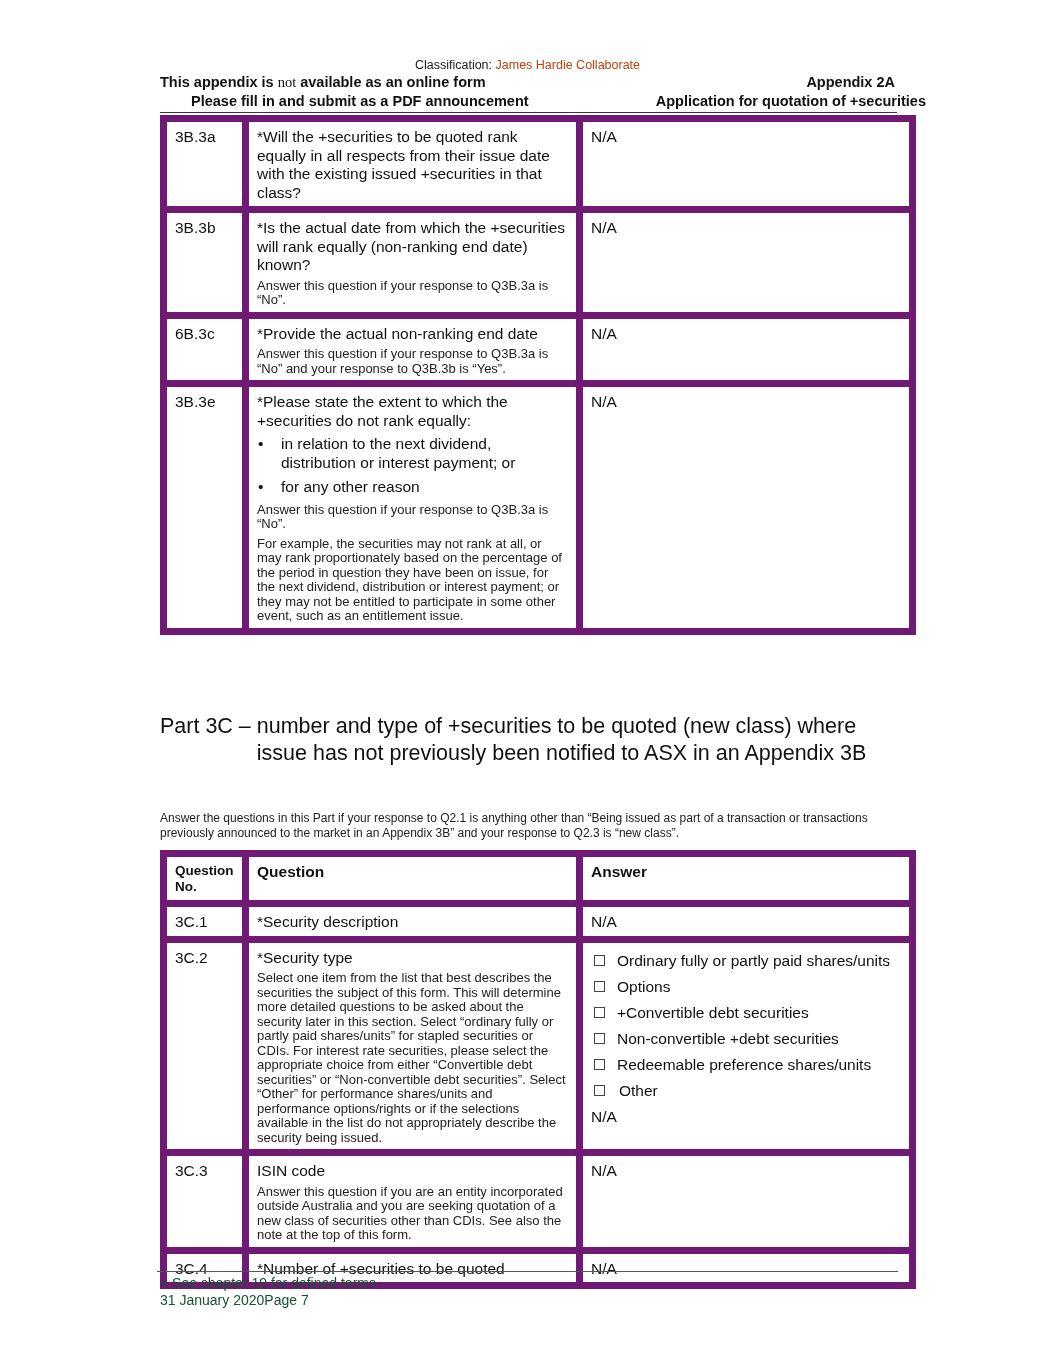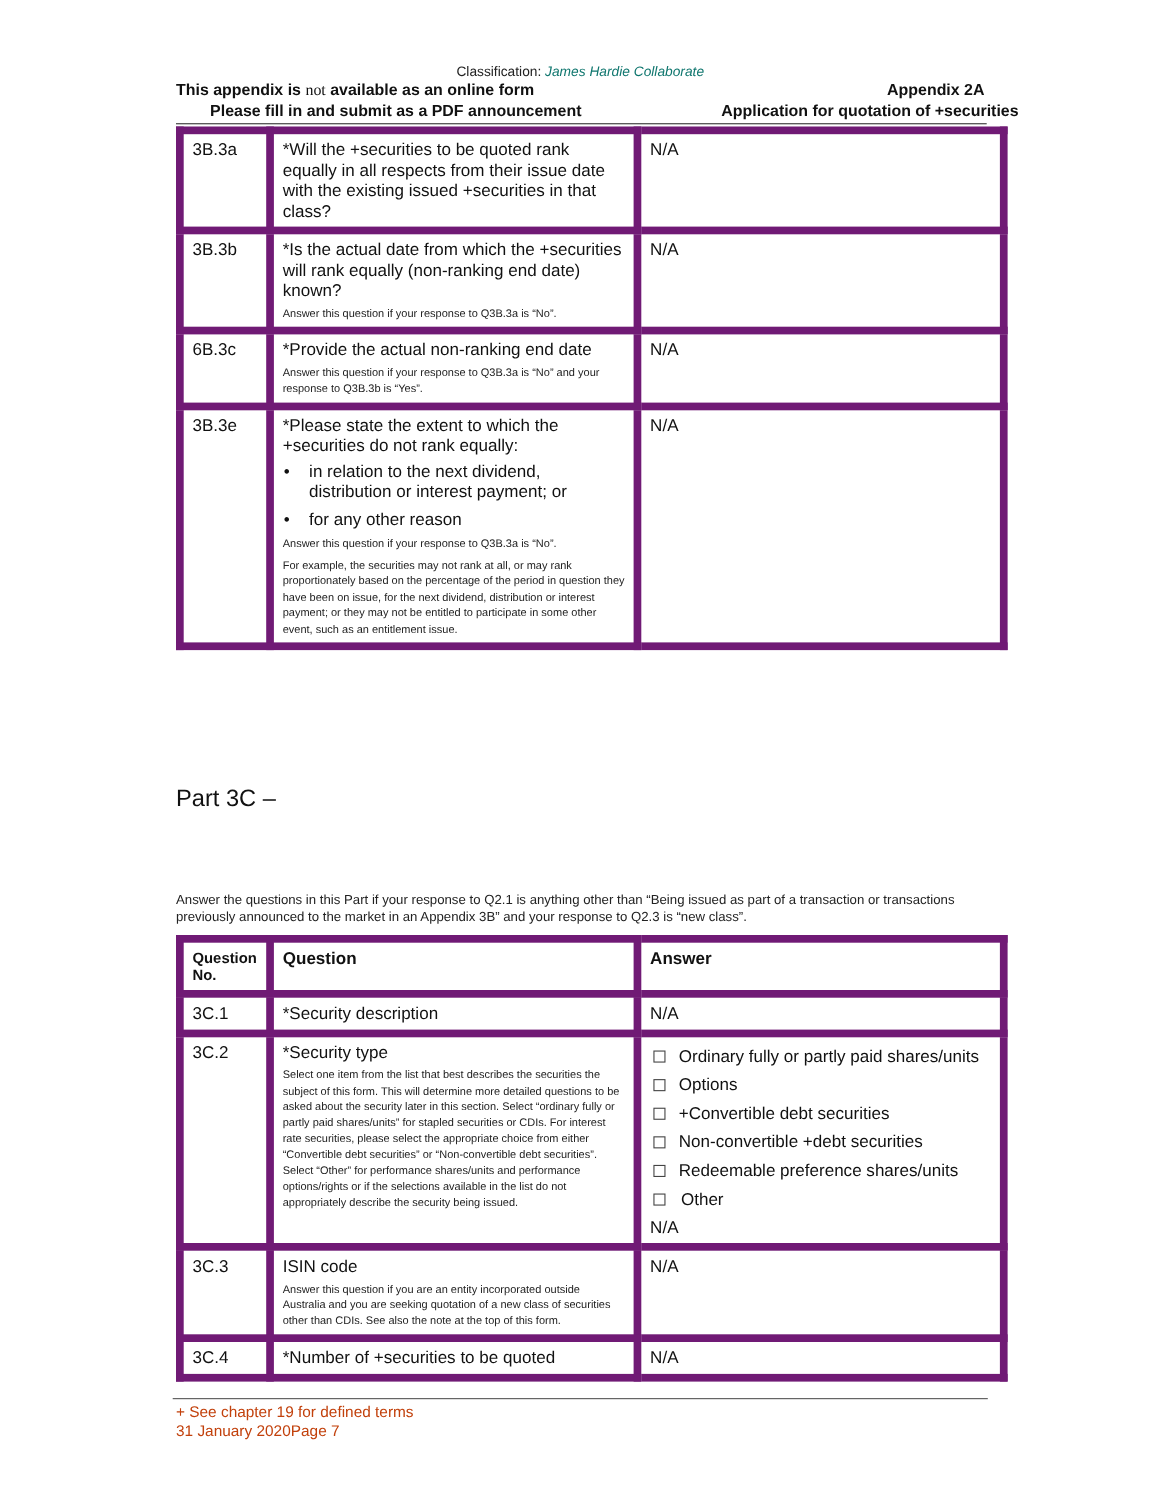--- a/index.html
+++ b/index.html
@@ -1,53 +1,53 @@
 <!DOCTYPE html>
 <html><head>
 <meta charset="utf-8">
 <style>
   * { box-sizing: border-box; margin: 0; padding: 0; }
   html, body { width: 1055px; height: 1365px; background: #ffffff; }
   body { position: relative; font-family: "Liberation Sans", sans-serif; color: #111; overflow: hidden; }
 
   .classification { position: absolute; top: 58px; left: 0; width: 1055px; text-align: center; font-size: 12.5px; color: #222; }
-  .classification .cls-value { color: #0f766e; font-style: italic; }
+  .classification .cls-value { color: #c2410c; }
 
   .hdr { position: absolute; left: 160px; width: 735px; font-size: 14.5px; font-weight: bold; display: flex; justify-content: space-between; }
   .hdr .normal { font-weight: normal; font-family: Liberation Serif, serif; }
   .hdr1 { top: 74px; }
   .hdr2 { top: 93px; margin-left: 31px; }
   .hdr-rule { position: absolute; left: 160px; top: 112px; width: 737px; border-top: 1px solid #333; }
 
   table.qt { position: absolute; left: 160px; width: 749px; border-collapse: collapse; table-layout: fixed; }
   table.qt td { border: 7px solid #701a75; vertical-align: top; padding: 6px 8px 4px 8px; font-size: 15.5px; line-height: 18.5px; }
   table.qt col.c1 { width: 82px; }
   table.qt col.c2 { width: 334px; }
   table.qt col.c3 { width: 333px; }
-  .note { font-size: 10px; line-height: 14.5px; margin-top: 4px; color: #222; }
+  .note { font-size: 13px; line-height: 14.5px; margin-top: 4px; color: #222; }
   .note + .note { margin-top: 5px; }
   .bullets { list-style: none; margin-top: 5px; }
   .bullets li { position: relative; padding-left: 24px; margin-bottom: 6px; }
   .bullets li .dot { position: absolute; left: 1px; top: 0; }
 
   #t1 { top: 115px; }
   #t2 { top: 850px; }
   .hd td { font-weight: bold; }
   .hd td.qno { font-size: 13.5px; line-height: 16px; }
 
   .part-title { position: absolute; left: 160px; top: 713px; font-size: 21.5px; line-height: 26.5px; color: #111; display: flex; }
   .part-title .lbl { white-space: pre; }
   .part-title .txt { width: 610px; }
   .part-intro { position: absolute; left: 160px; top: 811px; width: 740px; font-size: 12px; line-height: 15px; color: #222; }
 
   .opt { display: flex; align-items: center; margin-bottom: 7.5px; }
   .opt .box { display: inline-block; width: 11px; height: 11px; border: 1px solid #444; margin: 0 12px 0 3px; }
 
   .footer-rule { position: absolute; left: 157px; top: 1271px; width: 741px; border-top: 1px solid #555; }
-  .footer { position: absolute; left: 160px; font-size: 14px; color: #c2410c; }
+  .footer { position: absolute; left: 160px; font-size: 14px; color: #14532d; }
   .f1 { top: 1275px; }
   .f2 { top: 1292px; width: 706px; display: flex; justify-content: flex-start; }
 </style>
 </head>
 <body>
 
 <div class="classification">
   <span>Classification: </span><span class="cls-value">James Hardie Collaborate</span>
 </div>
 <div class="hdr hdr1">
@@ -101,20 +101,21 @@
       <div class="note">Answer this question if your response to Q3B.3a is “No”.</div>
       <div class="note">For example, the securities may not rank at all, or may rank proportionately based on the percentage of the period in question they have been on issue, for the next dividend, distribution or interest payment; or they may not be entitled to participate in some other event, such as an entitlement issue.</div>
     </td>
     <td>N/A</td>
   </tr>
 </tbody>
   </table>
 
 <div class="part-title">
   <span class="lbl">Part 3C – </span>
+  <span class="txt">number and type of +securities to be quoted (new class) where issue has not previously been notified to ASX in an Appendix 3B</span>
 </div>
 <div class="part-intro">Answer the questions in this Part if your response to Q2.1 is anything other than “Being issued as part of a transaction or transactions previously announced to the market in an Appendix 3B” and your response to Q2.3 is “new class”.</div>
 
 <table class="qt" id="t2">
   <colgroup>
       <col class="c1">
       <col class="c2">
       <col class="c3">
     </colgroup>
   <tbody>

